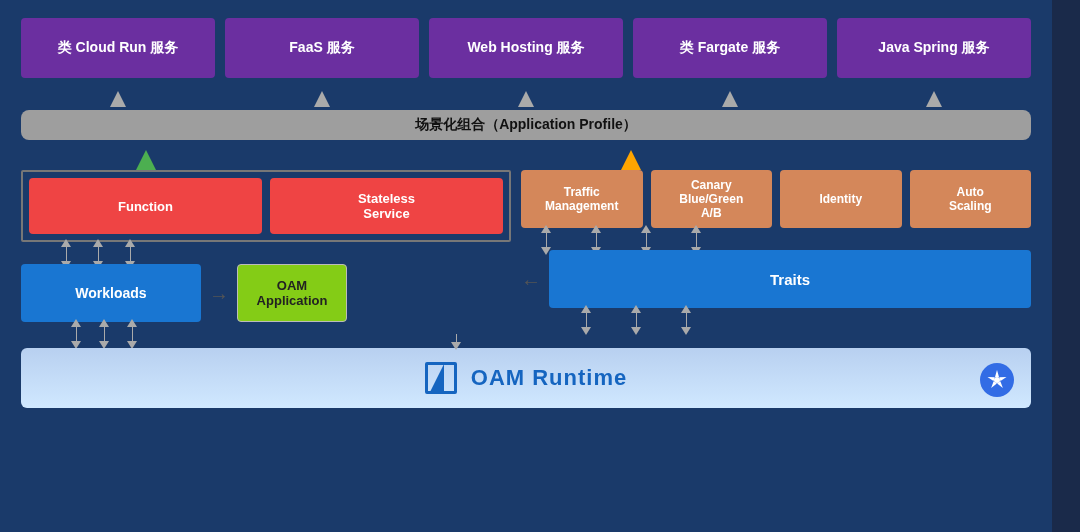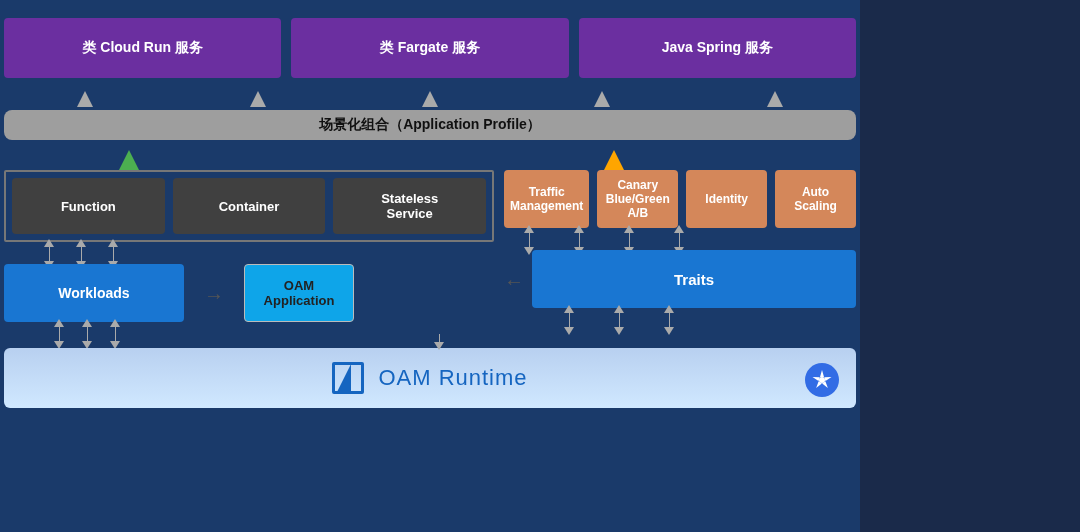--- a/index.html
+++ b/index.html
@@ -5,25 +5,25 @@
     * { box-sizing: border-box; margin: 0; padding: 0; }
     body {
       background: #1a2a4a;
       width: 1080px;
       height: 532px;
       font-family: 'Arial', sans-serif;
       overflow: hidden;
       position: relative;
     }
     .main-container {
-      width: 860px;
+      width: 1052px;
       height: 532px;
       background: #1a3a6a;
       position: relative;
-      padding: 18px 4px;
+      padding: 18px 21px;
     }
 
     
     .top-services {
       display: flex;
       justify-content: space-between;
       gap: 10px;
       margin-bottom: 10px;
     }
     .service-box {
@@ -75,21 +75,21 @@
       margin-bottom: 8px;
     }
     .arrow-up-green {
       width: 0;
       height: 0;
       border-left: 10px solid transparent;
       border-right: 10px solid transparent;
       border-bottom: 20px solid #4caf50;
     }
     .workload-box {
-      background: #404040;
+      background: #ef4444;
       color: white;
       font-size: 13px;
       font-weight: bold;
       padding: 10px 8px;
       border-radius: 4px;
       text-align: center;
       flex: 1;
       min-height: 56px;
       display: flex;
       align-items: center;
@@ -129,21 +129,21 @@
       padding: 14px 10px;
       border-radius: 4px;
       text-align: center;
       width: 180px;
       min-height: 58px;
       display: flex;
       align-items: center;
       justify-content: center;
     }
     .oam-app-box {
-      background: #0ea5e9;
+      background: #84cc16;
       color: #222;
       font-size: 13px;
       font-weight: bold;
       padding: 10px 8px;
       border-radius: 4px;
       text-align: center;
       width: 110px;
       min-height: 58px;
       display: flex;
       align-items: center;
@@ -169,21 +169,21 @@
     .oam-runtime-bar {
       background: linear-gradient(to bottom, #b8d0f0, #d0e8ff);
       border-radius: 6px;
       padding: 14px 0;
       text-align: center;
       position: relative;
       margin-top: 4px;
     }
     .oam-runtime-text {
       font-size: 22px;
-      font-weight: normal;
+      font-weight: bold;
       color: #1565c0;
       letter-spacing: 1px;
     }
     .arrow-tri-up {
       width: 0; height: 0;
       border-left: 5px solid transparent;
       border-right: 5px solid transparent;
       border-bottom: 8px solid #aaa;
     }
     .arrow-tri-down {
@@ -231,34 +231,40 @@
     }
     .small-bi-arrow {
       display: flex;
       flex-direction: column;
       align-items: center;
     }
 
     .oam-row-container {
       display: flex;
       align-items: center;
-      gap: 20px;
+      gap: 8px;
     }
   </style>
 </head>
 <body>
 
 <div class="main-container">
   <div class="layout">
 
     <div class="top-services">
       <div class="service-box">
         <span>类 Cloud Run 服务</span>
       </div>
       <div class="service-box">
+        <span>FaaS 服务</span>
+      </div>
+      <div class="service-box">
+        <span>Web Hosting 服务</span>
+      </div>
+      <div class="service-box">
         <span>类 Fargate 服务</span>
       </div>
       <div class="service-box">
         <span>Java Spring 服务</span>
       </div>
     </div>
 
     <div class="top-arrows">
       <div class="top-arrow-item">
           <div class="arrow-up"></div>
@@ -283,23 +289,20 @@
 
     <div class="middle-content">
 
       <div class="left-panel">
         <div style="display:flex; height:22px; align-items:flex-end; padding-left:115px;">
           <div class="arrow-up-green"></div>
         </div>
         <div class="workloads-green-boxes">
           <div class="workload-box">
             <span>Function</span>
-          </div>
-          <div class="workload-box">
-            <span>Container</span>
           </div>
           <div class="workload-box">
             <span style="white-space:pre-line;">Stateless
 Service</span>
           </div>
         </div>
 
         <div style="display:flex; gap:22px; height:20px; align-items:center; padding-left:40px; margin-top:2px;">
           <div class="small-bi-arrow">
             <div class="arrow-tri-up"></div>

